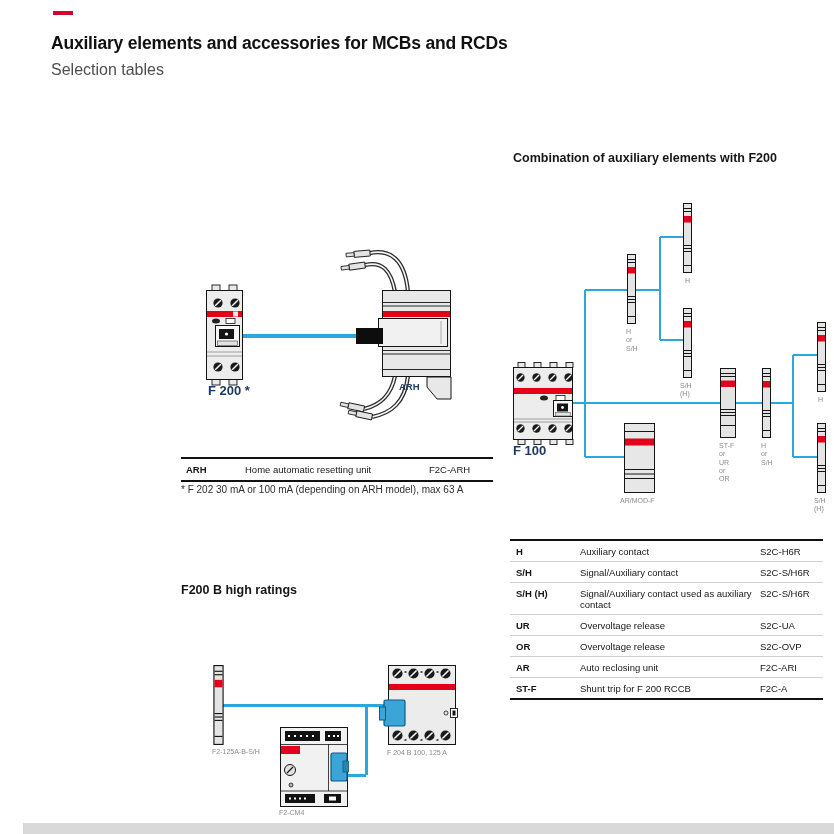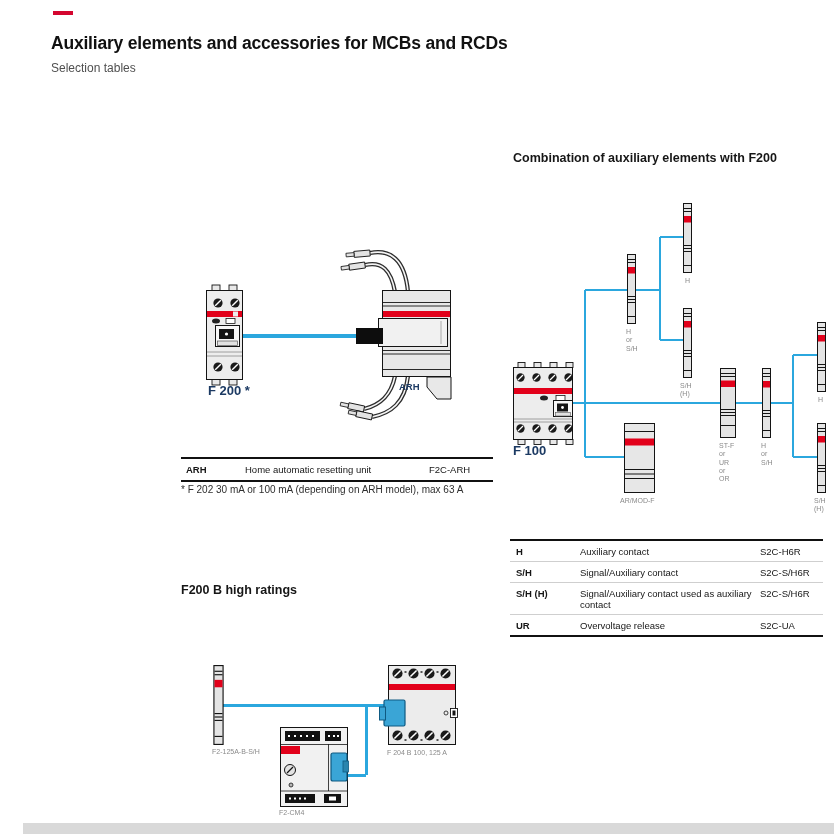--- a/index.html
+++ b/index.html
@@ -13,21 +13,21 @@
   }
   html,body{margin:0;padding:0;background:#fff;}
   .page{
     position:relative;width:834px;height:834px;background:#fff;overflow:hidden;
     font-family:"Liberation Sans",sans-serif;color:var(--ink);margin-left:23px;
   }
   .abs{position:absolute;}
   
   .dash{left:30px;top:11px;width:20px;height:4px;background:var(--accent-red);}
   .page-title{left:28px;top:33px;font-size:17.5px;font-weight:bold;letter-spacing:-0.2px;color:#111;}
-  .page-subtitle{left:28px;top:61px;font-size:12px;color:#4f4f4f;text-align:center;}
+  .page-subtitle{left:28px;top:61px;font-size:16px;color:#4f4f4f;text-align:center;}
   
   .sec-title{font-size:12.5px;font-weight:bold;color:#161616;line-height:1.4;}
   .sec-title.l{left:158px;top:142px;width:316px;}
   .sec-title.r{left:490px;top:150px;width:330px;}
   .sec-title.b{left:158px;top:582px;width:300px;}
   
   .art{left:0;top:0;}
   .wire{stroke:var(--wire-blue);fill:none;}
   .red-fill{fill:var(--device-red);}
   .conn-fill{fill:var(--connector-blue);}
@@ -331,16 +331,31 @@
     <div class="t-row">
       <div class="t-term">S/H (H)</div>
       <div class="t-desc">Signal/Auxiliary contact used as auxiliary contact</div>
       <div class="t-code">S2C-S/H6R</div>
     </div>
     <div class="t-row">
       <div class="t-term">UR</div>
       <div class="t-desc">Overvoltage release</div>
       <div class="t-code">S2C-UA</div>
     </div>
+    <div class="t-row">
+      <div class="t-term">OR</div>
+      <div class="t-desc">Overvoltage release</div>
+      <div class="t-code">S2C-OVP</div>
+    </div>
+    <div class="t-row">
+      <div class="t-term">AR</div>
+      <div class="t-desc">Auto reclosing unit</div>
+      <div class="t-code">F2C-ARI</div>
+    </div>
+    <div class="t-row">
+      <div class="t-term">ST-F</div>
+      <div class="t-desc">Shunt trip for F 200 RCCB</div>
+      <div class="t-code">F2C-A</div>
+    </div>
   </div>
 
   <div class="abs footer-band"></div>
 </div>
 
 </body></html>

